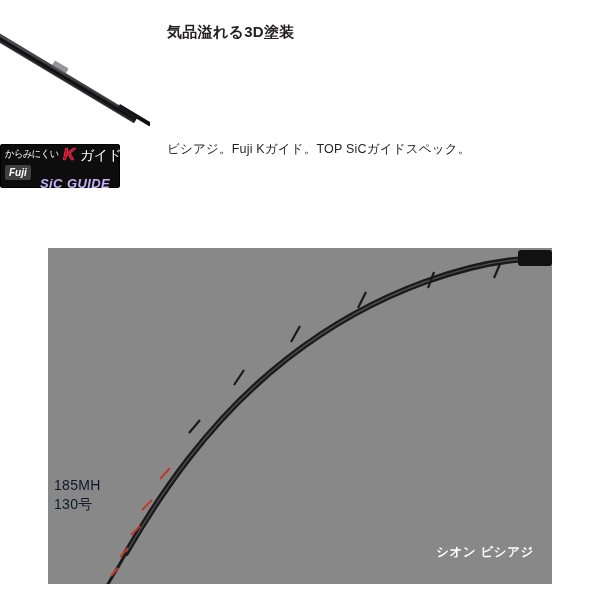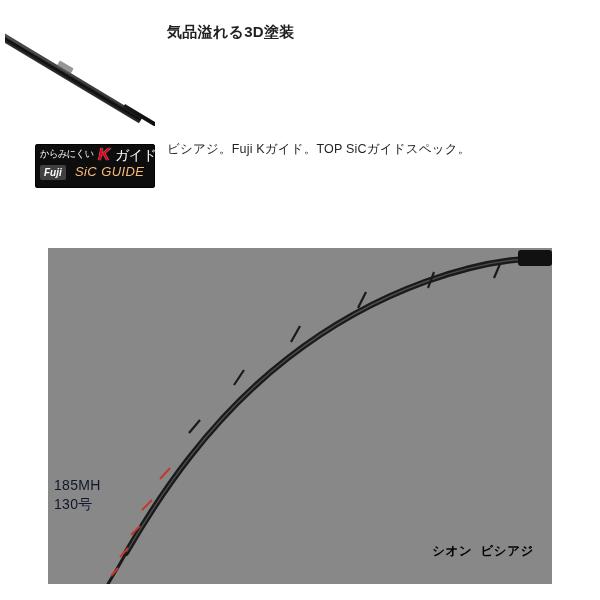--- a/index.html
+++ b/index.html
@@ -28,21 +28,21 @@
     display: flex;
     align-items: flex-start;
   }
   .feature-1 { left: 0px; top: 10px; width: 600px; margin-top: 12px; }
   .feature-2 { left: 0px; top: 140px; width: 600px; }
 
   .feature-media {
     width: 155px;
     flex: 0 0 155px;
     display: flex;
-    justify-content: flex-end;
+    justify-content: flex-start;
     align-items: flex-start;
     padding-top: 4px;
   }
   .feature-text {
     flex: 1 1 auto;
     padding-left: 12px;
   }
   .feature-title {
     font-size: 15px;
     font-weight: bold;
@@ -156,24 +156,24 @@
     font-size: 10px;
     font-weight: bold;
     font-style: italic;
     line-height: 15px;
     padding: 0 4px;
     border-radius: 2px;
   }
   .fuji-badge .sic {
     position: absolute;
     left: 40px;
-    top: 20px;
-    color: #fdba74;
+    top: 32px;
+    color: #c4b5fd;
     font-size: 13px;
-    font-weight: normal;
+    font-weight: bold;
     font-style: italic;
     letter-spacing: 0.4px;
     white-space: nowrap;
   }
 
   
   .curve-panel {
     position: absolute;
     left: 48px;
     top: 248px;
@@ -194,26 +194,25 @@
     color: #0f172a;
     font-size: 14px;
     line-height: 1.35;
     letter-spacing: 0.3px;
   }
   .curve-caption {
     position: absolute;
     right: 18px;
     bottom: 22px;
     text-align: right;
-    color: #000000;
+    color: #ffffff;
     font-size: 12.5px;
     font-weight: bold;
     line-height: 1.5;
     letter-spacing: 0.6px;
-    font-family: Liberation Mono, monospace;
   }
 </style>
 </head>
 <body>
 
 <div class="page">
 
   <div class="feature feature-1">
     <div class="feature-media">
       <div class="rod-photo">

